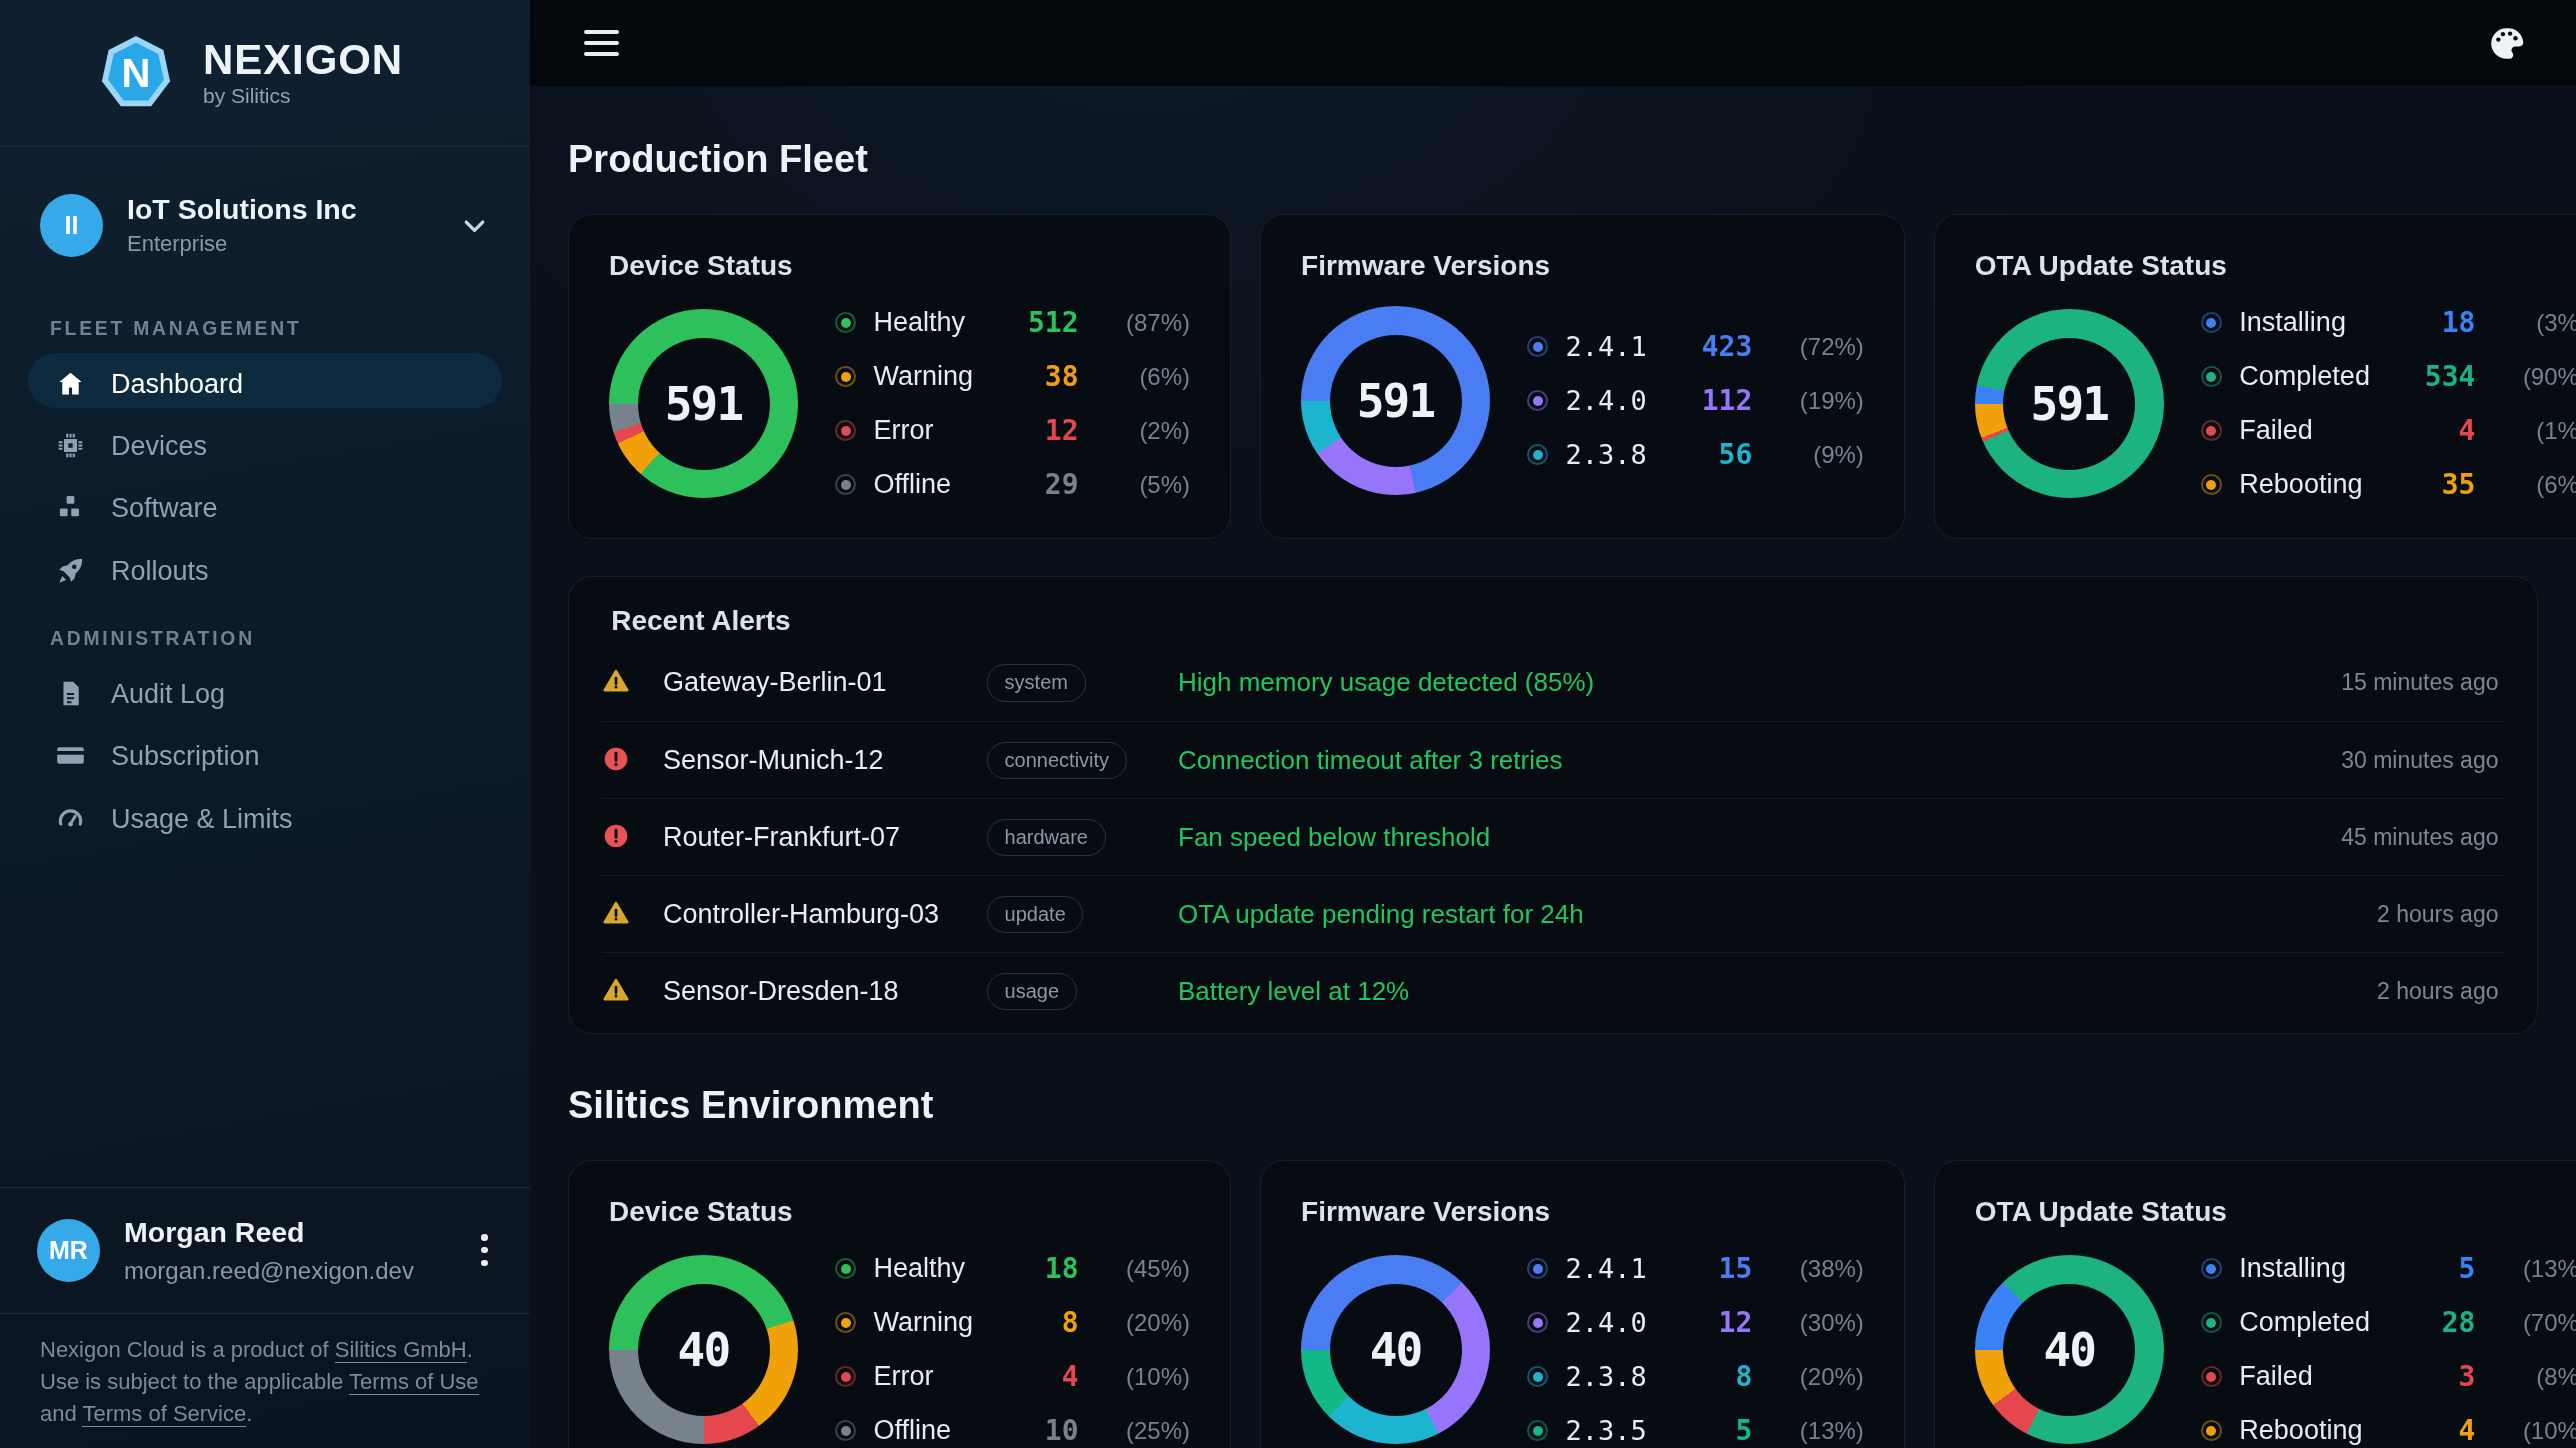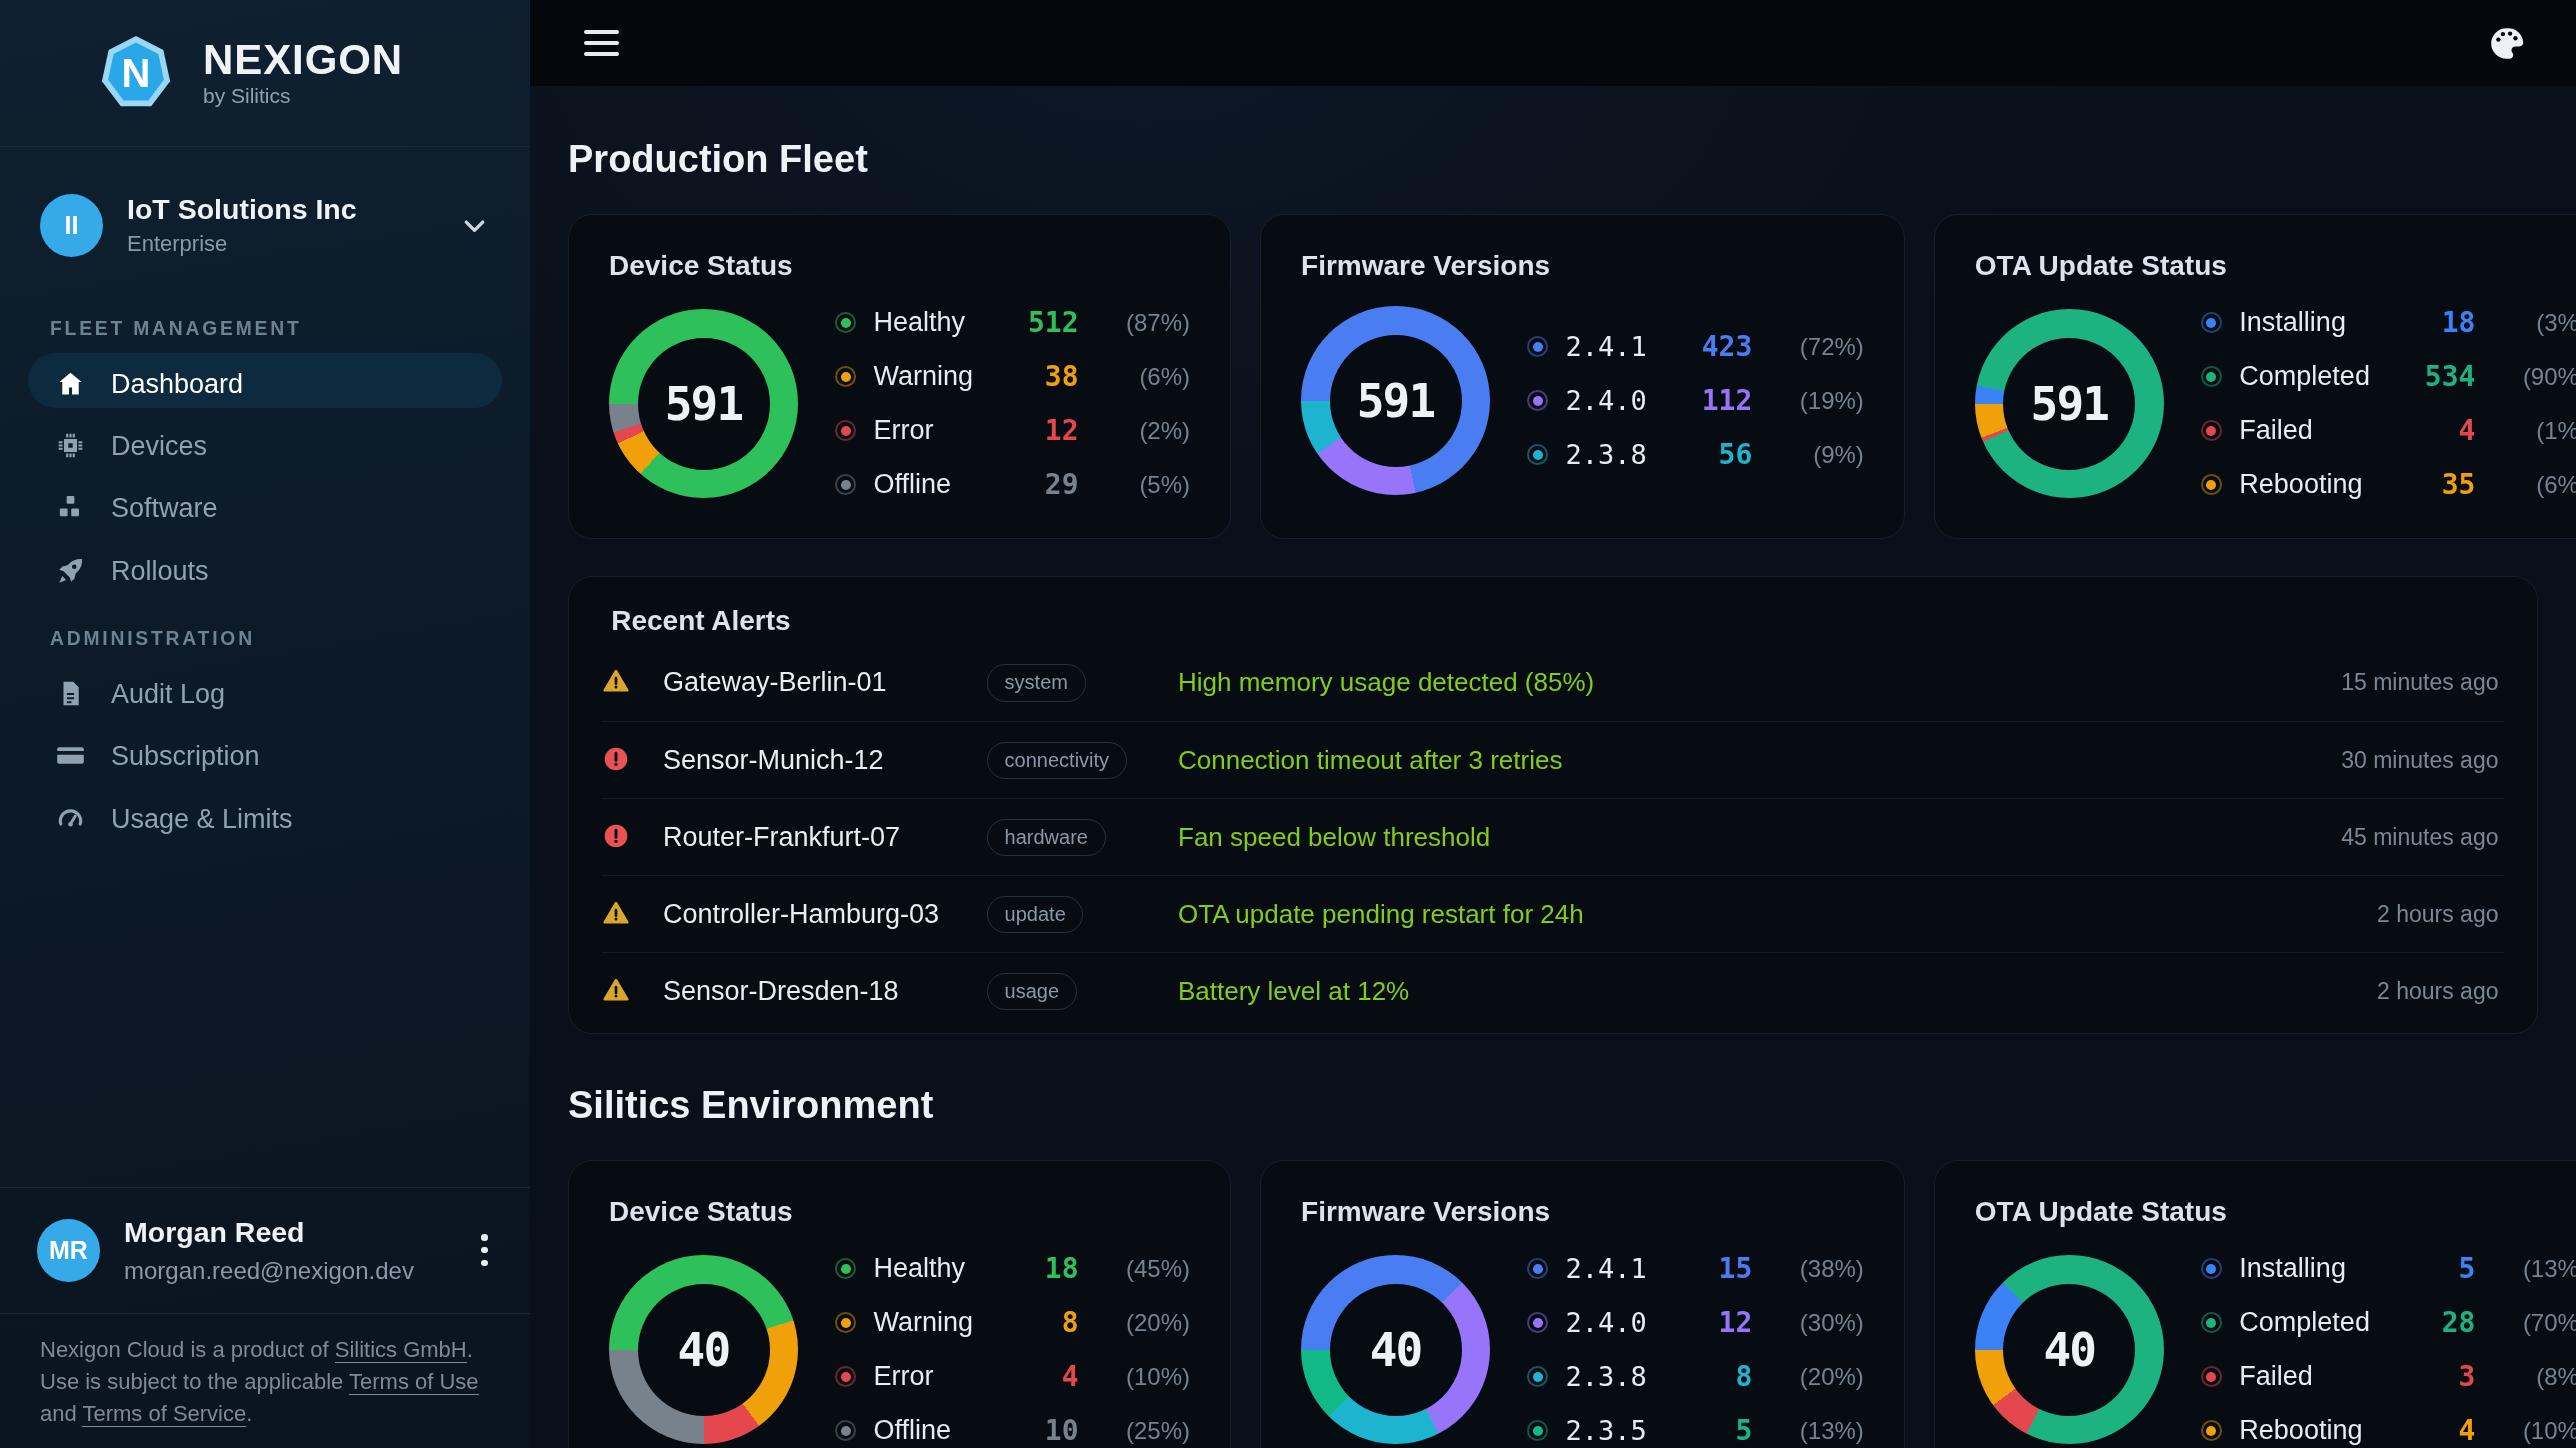--- a/index.html
+++ b/index.html
@@ -67,21 +67,21 @@
   .lg-value { font-family:"DejaVu Sans Mono", monospace; font-weight:700; font-size:28px; min-width:88px; text-align:right; }
   .lg-pct { min-width:94px; text-align:right; color:#75828f; font-size:24px; }
 
   .alerts-card { margin-top:37px; background:#070c13; border:0.9px solid #161f2a; border-radius:24px; padding:28px 33px 3.7px; }
   .alerts-title { font-size:28px; font-weight:600; color:#dbe4ed; padding-left:9.2px; margin-bottom:7.4px; }
   .alert-row { display:grid; grid-template-columns:61px 324px 191px 1fr 276px; align-items:center; height:77px; }
   .alert-row + .alert-row { border-top:0.9px solid #121b26; }
   .alert-icon { width:28px; height:28px; }
   .alert-device { font-size:27px; color:#e9eef3; }
   .alert-tag { display:inline-block; padding:6.4px 16.6px; border:0.9px solid #263240; border-radius:18.4px; font-size:20px; color:#8b98a6; }
-  .alert-msg { font-size:26px; color:#84cc16; }
+  .alert-msg { font-size:26px; color:#22c55e; }
   .alert-time { font-size:23px; color:#7b8894; text-align:right; padding-right:5.5px; }
 </style>
 </head>
 <body>
 
 <aside class="sidebar">
   <div class="brand">
     <div class="hept">
       <div class="hept-inner"></div>
       <span>N</span>

